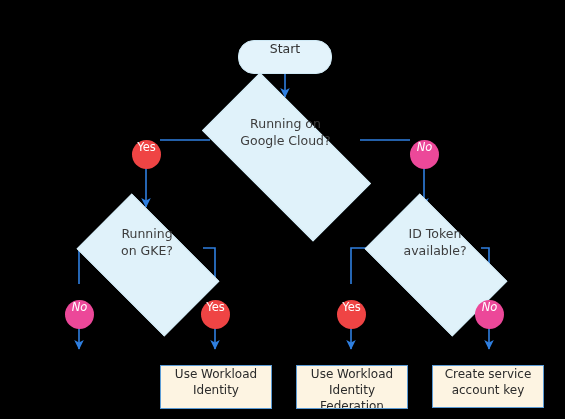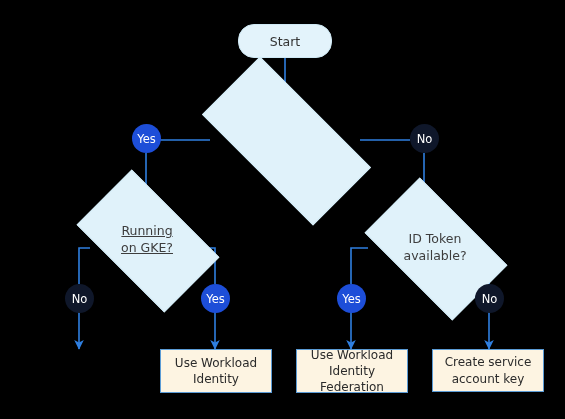--- a/index.html
+++ b/index.html
@@ -2,34 +2,34 @@
 <html><head>
 <meta charset="utf-8">
 <style>
   html,body{margin:0;padding:0;background:#000;}
   body{width:565px;height:419px;overflow:hidden;
        font-family:"DejaVu Sans","Liberation Sans",sans-serif;}
   #stage{position:relative;width:565px;height:419px;background:#000;}
   svg#wires{position:absolute;left:0;top:0;width:565px;height:419px;}
 
   .node{position:absolute;box-sizing:border-box;display:flex;
-        align-items:center;justify-content:center;text-align:center;}
+        justify-content:center;text-align:center;margin-top:16px;}
 
   .start{background:#e3f3fb;border:1px solid #cfe9f5;border-radius:16px;
          color:#333;font-size:12.5px;}
 
   .diamond{color:#3d3d3d;font-size:12.5px;line-height:1.35;}
   .diamond .dshape{position:absolute;left:0;top:0;width:100%;height:100%;
         background:#e0f2fa;border:1px solid #d2ebf6;
         transform:rotate(45deg);}
   .diamond .dtext{position:relative;z-index:2;white-space:pre-line;}
 
   .badge{border-radius:50%;color:#fff;font-size:11.5px;z-index:5;}
-  .badge.yes{background:#1d4ed8;}
-  .badge.no{background:#0f172a;}
+  .badge.yes{background:#ef4444;}
+  .badge.no{background:#ec4899;font-style:italic;}
 
   .term{background:#fdf4e2;border:1.5px solid #5b9bd5;color:#2b2b2b;
         font-size:12px;line-height:1.35;white-space:pre-line;overflow:hidden;}
 </style>
 </head>
 <body>
 
 <div id="stage">
 
   <svg id="wires" viewBox="0 0 565 419">
@@ -54,23 +54,25 @@
       <path d="M489,312 L489,349" marker-end="url(#ah)"></path>
     </g>
   </svg>
 
   <div class="node start" style="left:238px;top:24px;width:94px;height:34px;">
     <span>Start</span>
   </div>
 
   <div class="node diamond" style="left:208px;top:100px;width:155px;height:80px;">
     <span class="dshape"></span>
+    <span class="dtext">Running on
+Google Cloud?</span>
   </div>
 
-  <div class="node diamond" style="left:86px;top:202px;width:122px;height:76px;text-decoration:underline;">
+  <div class="node diamond" style="left:86px;top:210px;width:122px;height:76px;">
     <span class="dshape"></span>
     <span class="dtext">Running
 on GKE?</span>
   </div>
 
   <div class="node diamond" style="left:374px;top:210px;width:122px;height:76px;">
     <span class="dshape"></span>
     <span class="dtext">ID Token
 available?</span>
   </div>

